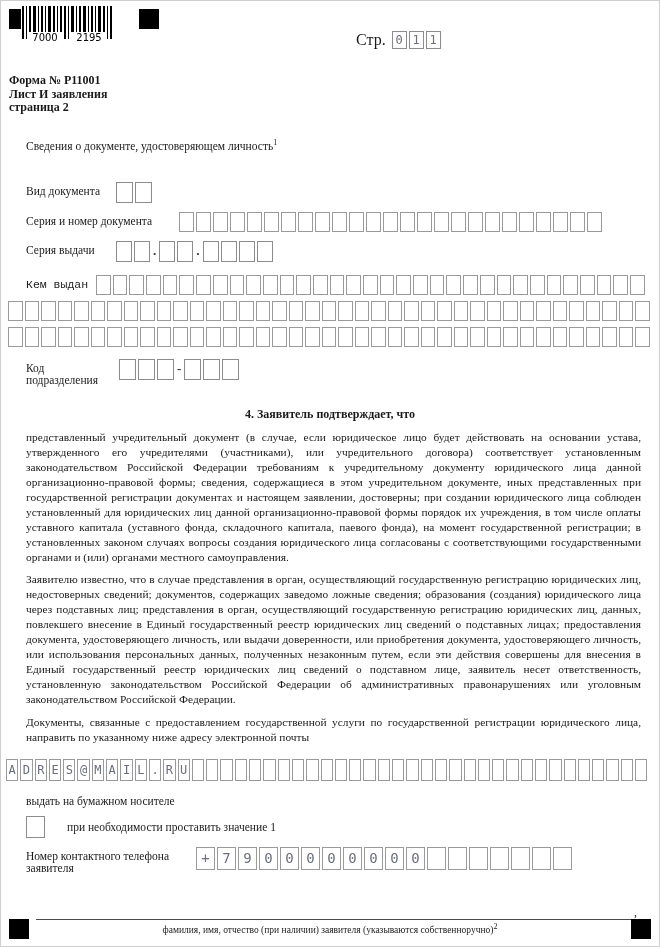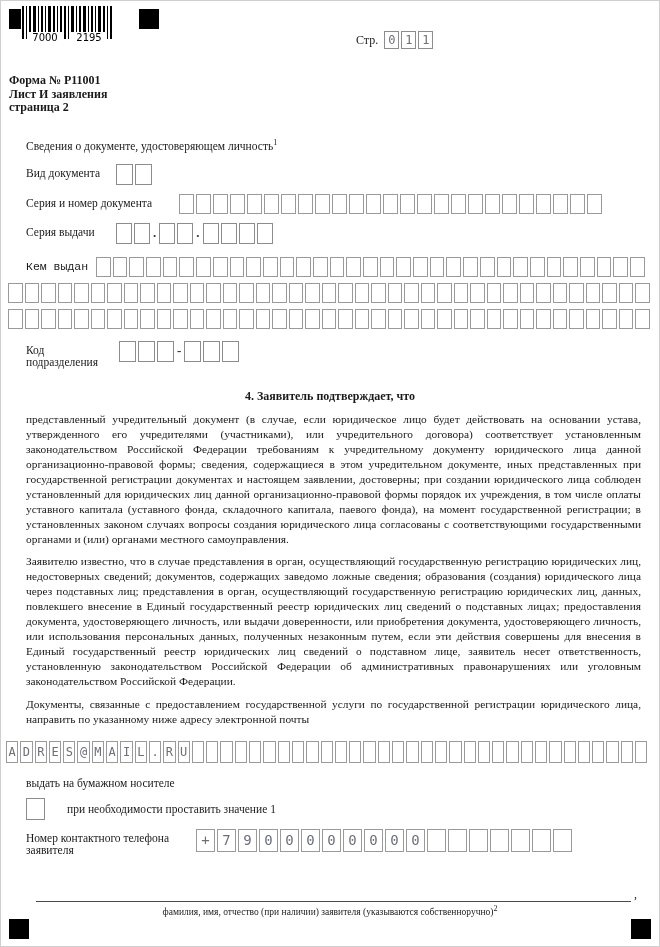--- a/index.html
+++ b/index.html
@@ -15,21 +15,21 @@
   }
   .inner { padding: 8px; }
 
   
   .topbar { position: relative; height: 42px; }
   .regsq { position: absolute; width: 20px; height: 20px; background: #000; }
   .regsq.tl { left: 0; top: 0; }
   .regsq.tr2 { left: 130px; top: 0; }
   .barcode-wrap { position: absolute; left: 12px; top: -3px; }
   .pageno { position: absolute; left: 347px; top: 22px; display: flex; align-items: center; gap: 6px; }
-  .pageno .lbl { font-size: 12px; }
+  .pageno .lbl { font-size: 16px; }
 
   
   .form-header { text-align: left; font-weight: bold; font-size: 12px; line-height: 13.5px; margin-top: 23px; padding-right: 4px; }
 
   
   .cellrow { display: flex; gap: 2px; }
   .cell {
     flex: none;
     width: 15px; height: 20px;
     border: 1px solid #9a9a9a;
@@ -135,21 +135,21 @@
     </div>
 
     <div class="form-header">
       <div>Форма № Р11001</div>
       <div>Лист И заявления</div>
       <div>страница 2</div>
     </div>
 
     <div class="ident-title"><span>Сведения о документе, удостоверяющем личность</span><sup>1</sup></div>
 
-    <div class="field-row mrow" style="margin-top:13px;">
+    <div class="field-row mrow" style="margin-top:31px;">
       <span class="flabel" style="width:90px;">Вид документа</span>
       <span class="cellrow g-doc">
           <span class="cell"></span>
           <span class="cell"></span>
         </span>
     </div>
 
     <div class="field-row mrow">
       <span class="flabel" style="width:153px;">Серия и номер документа</span>
       <span class="cellrow g-series">

